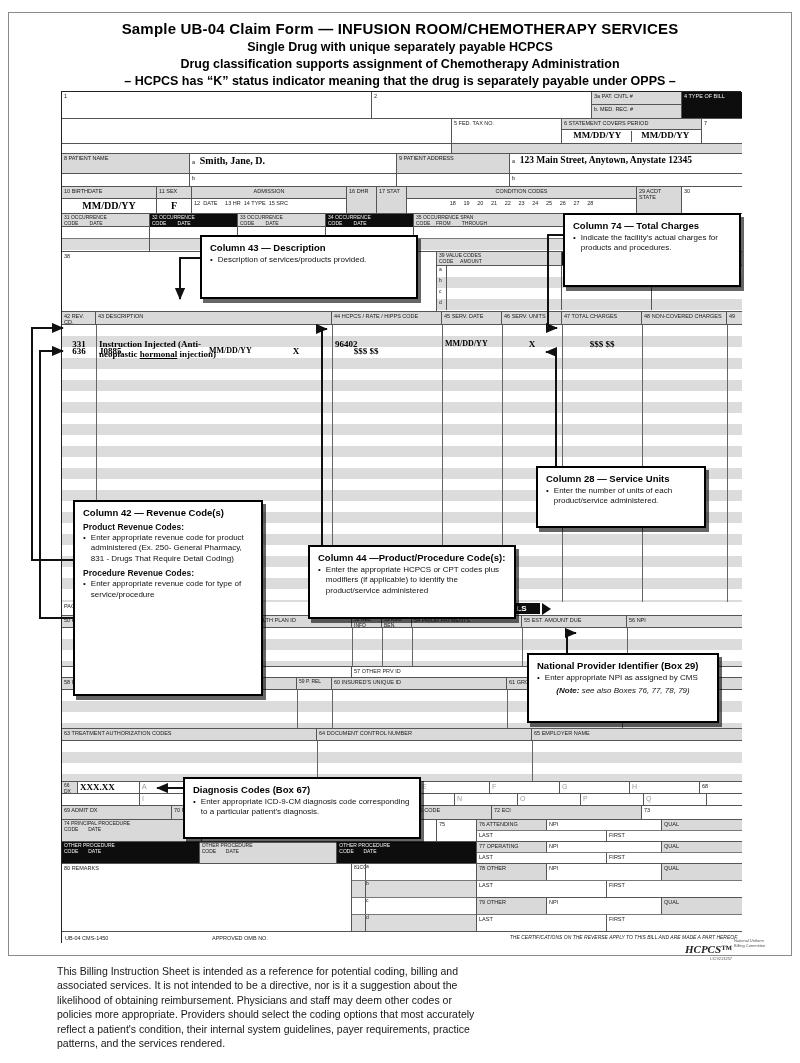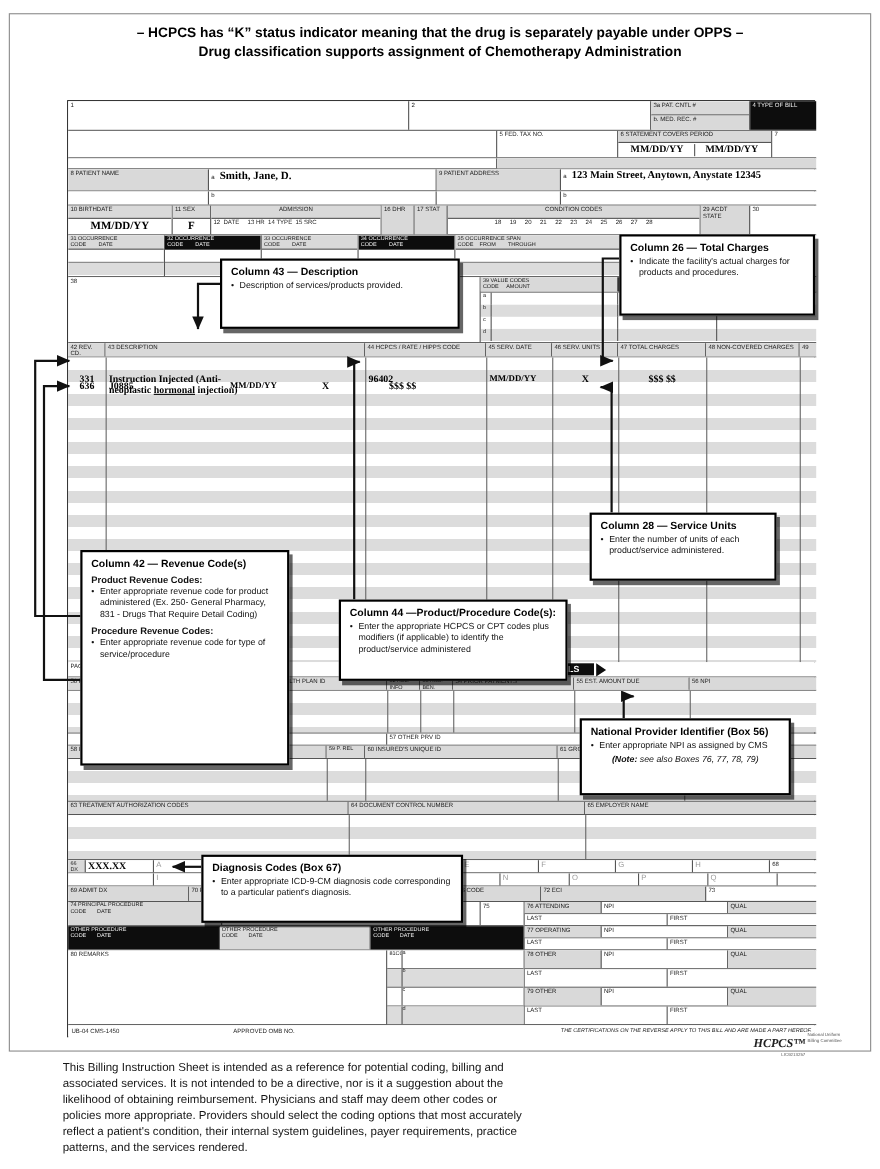--- a/index.html
+++ b/index.html
@@ -52,22 +52,24 @@
 .footer-note{position:absolute;left:57px;top:964px;width:432px;font-size:10.5px;line-height:1.38;color:#161616}
 </style>
 </head>
 <body>
 
 <div class="page">
 
   <div class="sheet">
 
     <div class="titleblock">
+      <div class="t1">Sample UB-04 Claim Form — INFUSION ROOM/CHEMOTHERAPY SERVICES</div>
+      <div class="t2">Single Drug with unique separately payable HCPCS</div>
+      <div class="t2">Drug classification supports assignment of Chemotherapy Administration</div>
       <div class="t2">– HCPCS has “K” status indicator meaning that the drug is separately payable under OPPS –</div>
-      <div class="t2">Drug classification supports assignment of Chemotherapy Administration</div>
     </div>
 
     <div class="form">
 
       <div class="band" style="top:0;height:27px">
         <div class="c tl" style="width:310px">1</div>
         <div class="c tl" style="width:220px">2</div>
         <div class="c stack" style="width:90px">
           <div class="lb tl" style="height:13px;border-bottom:1px solid #555">3a PAT. CNTL #</div>
           <div class="lb tl" style="height:13px">b. MED. REC. #</div>
@@ -459,21 +461,21 @@
 
   <div class="callout" style="left:200px;top:235px;width:218px;height:64px">
     <div class="ct">Column 43 — Description</div>
     <div class="cb">
         <span class="dot">•</span>
         <span>Description of services/products provided.</span>
       </div>
   </div>
 
   <div class="callout" style="left:563px;top:213px;width:178px;height:74px">
-    <div class="ct">Column 26 — Total Charges</div>
+    <div class="ct">Column 74 — Total Charges</div>
     <div class="cb">
         <span class="dot">•</span>
         <span>Indicate the facility's actual charges for products and procedures.</span>
       </div>
   </div>
 
   <div class="callout" style="left:536px;top:466px;width:170px;height:62px">
     <div class="ct">Column 28 — Service Units</div>
     <div class="cb">
         <span class="dot">•</span>
@@ -497,21 +499,21 @@
 
   <div class="callout" style="left:308px;top:545px;width:208px;height:74px">
     <div class="ct">Column 44 —Product/Procedure Code(s):</div>
     <div class="cb">
         <span class="dot">•</span>
         <span>Enter the appropriate HCPCS or CPT codes plus modifiers (if applicable) to identify the product/service administered</span>
       </div>
   </div>
 
   <div class="callout" style="left:527px;top:653px;width:192px;height:70px">
-    <div class="ct">National Provider Identifier (Box 56)</div>
+    <div class="ct">National Provider Identifier (Box 29)</div>
     <div class="cb">
         <span class="dot">•</span>
         <span>Enter appropriate NPI as assigned by CMS</span>
       </div>
     <div class="cnote"><b>(Note:</b><span> see also Boxes 76, 77, 78, 79)</span></div>
   </div>
 
   <div class="callout" style="left:183px;top:777px;width:238px;height:62px">
     <div class="ct">Diagnosis Codes (Box 67)</div>
     <div class="cb">

